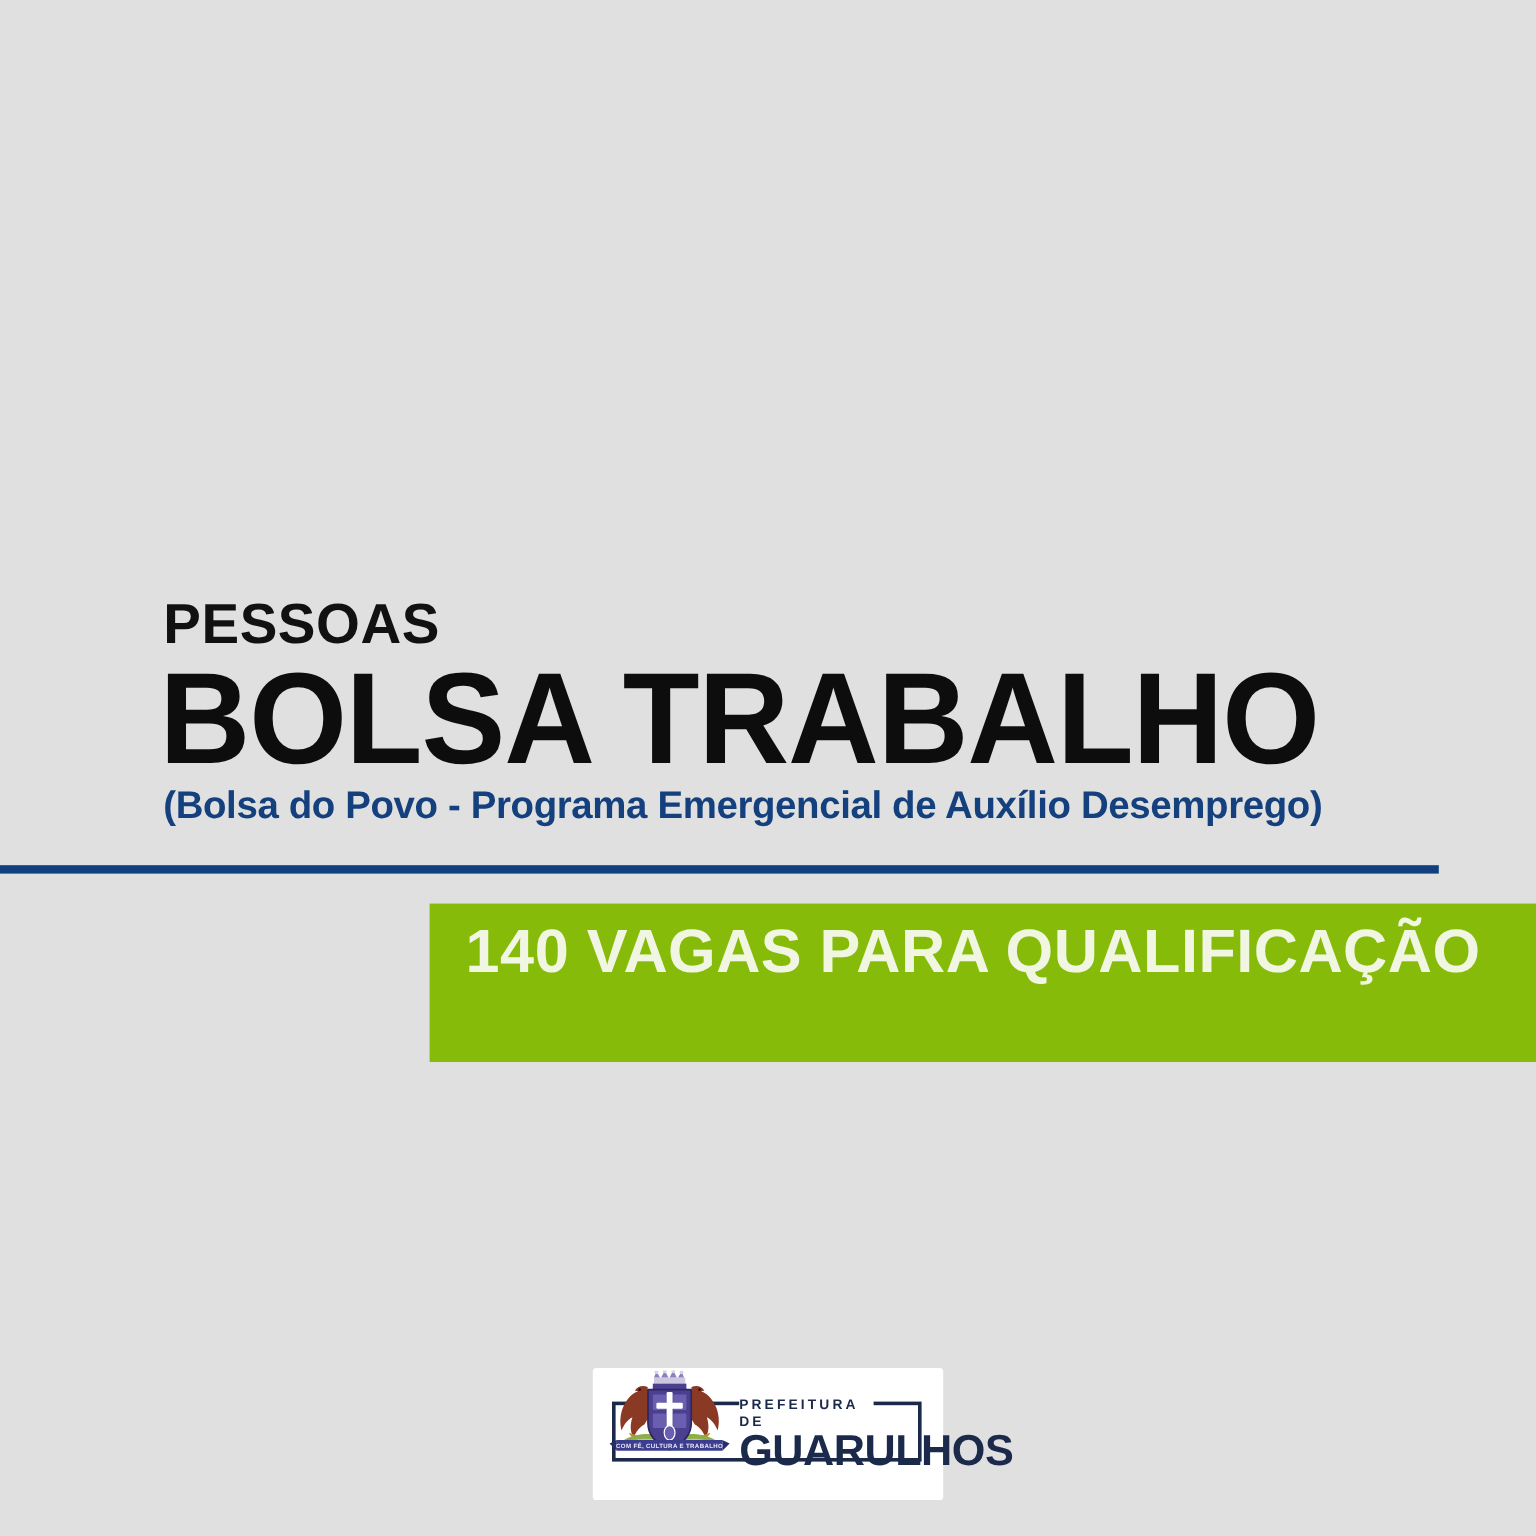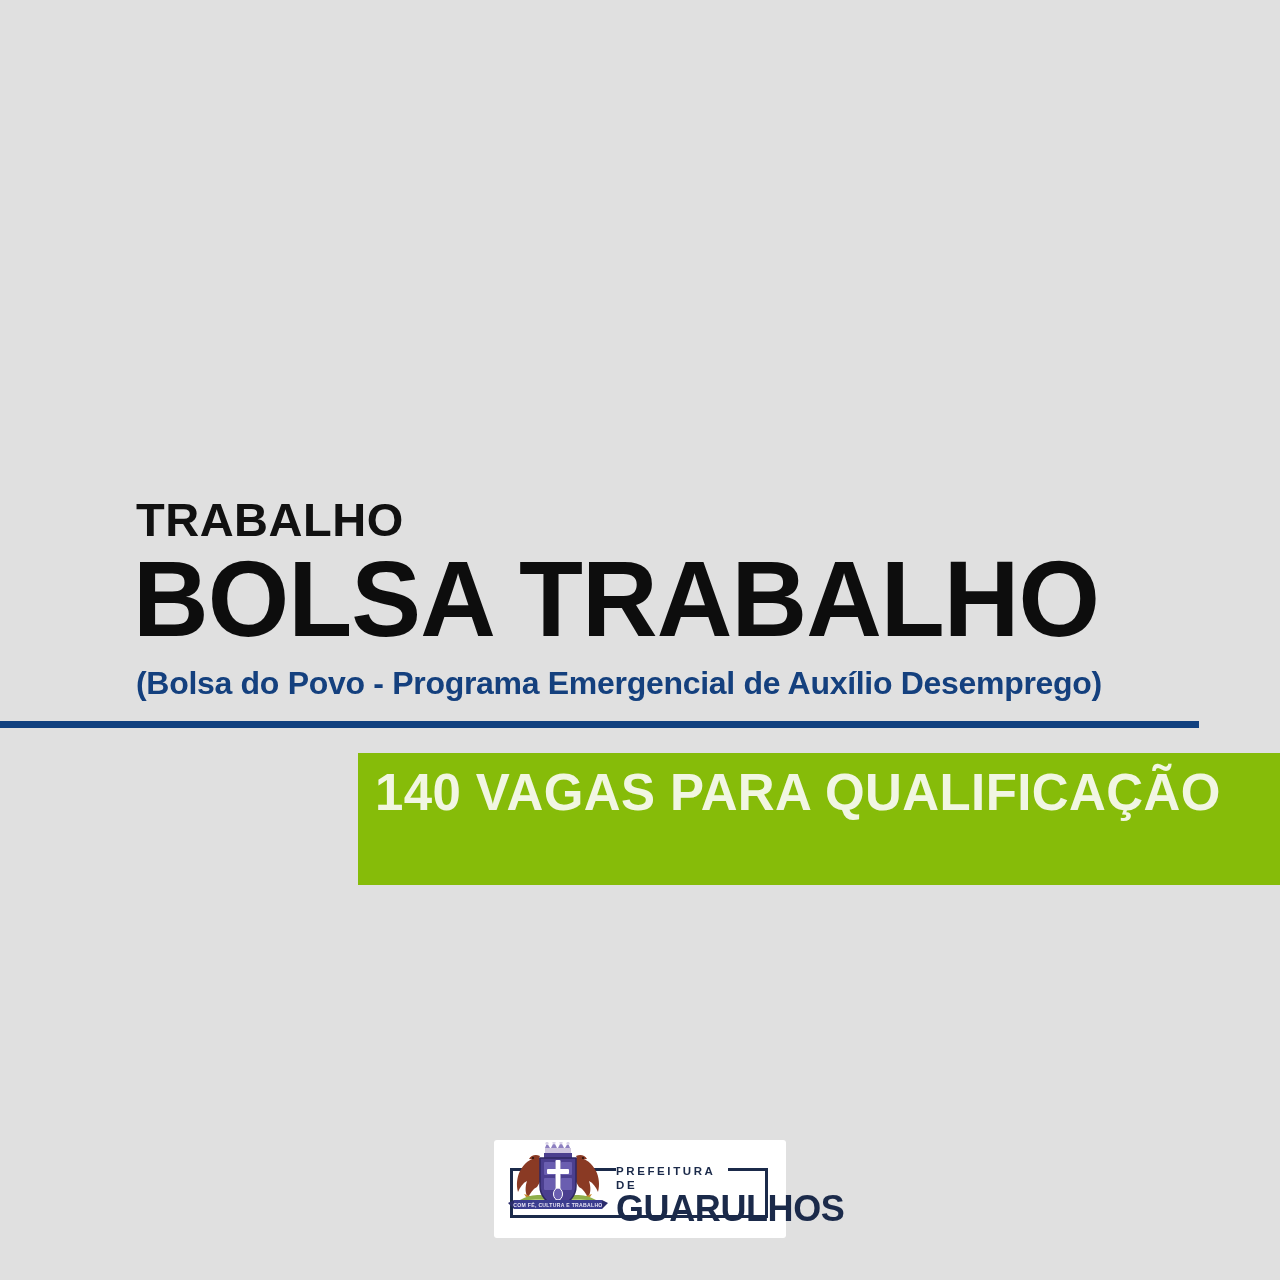--- a/index.html
+++ b/index.html
@@ -48,21 +48,21 @@
     font-size: 108px;
     line-height: 104px;
     letter-spacing: -1px;
     color: #0d0d0d;
     white-space: nowrap;
     transform: scaleX(0.97);
     transform-origin: left center;
   }
 
   .subtitle {
-    margin: 12px 0 0 136px;
+    margin: 0 0 0 136px;
     font-family: "Liberation Sans", sans-serif;
     font-weight: bold;
     font-size: 32px;
     line-height: 40px;
     color: #14407e;
     white-space: nowrap;
     letter-spacing: -0.3px;
   }
 
   
@@ -77,21 +77,21 @@
 
   
   .green-band {
     position: absolute;
     left: 358px;
     top: 753px;
     width: 922px;
     height: 132px;
     background: #86bc09;
     box-sizing: border-box;
-    padding: 14px 0 0 17px;
+    padding: 14px 0 0 30px;
   }
 
   .green-line {
     font-family: "Liberation Sans", sans-serif;
     font-weight: bold;
     font-size: 51px;
     line-height: 52px;
     letter-spacing: 0.4px;
     color: #f1f6e2;
     white-space: nowrap;
@@ -104,21 +104,21 @@
     top: 1140px;
     width: 1280px;
     display: flex;
     justify-content: center;
     align-items: flex-start;
   }
 
   .logo {
     position: relative;
     width: 292px;
-    height: 98px;
+    height: 110px;
     background: #ffffff;
     border-radius: 3px;
   }
 
   .logo-frame {
     position: absolute;
     left: 16px;
     top: 28px;
     width: 258px;
     height: 50px;
@@ -165,21 +165,21 @@
     line-height: 31px;
     margin-top: 1px;
   }
 </style>
 </head>
 <body>
 
 <div id="poster">
 
   <div class="headline-block">
-    <div class="kicker">TRABALHO</div>
+    <div class="kicker">PESSOAS</div>
     <div class="title">BOLSA TRABALHO</div>
     <div class="subtitle">(Bolsa do Povo - Programa Emergencial de Auxílio Desemprego)</div>
   </div>
 
   <div class="blue-rule"></div>
 
   <div class="green-band">
     <div class="green-line">140 VAGAS PARA QUALIFICAÇÃO</div>
   </div>
 

